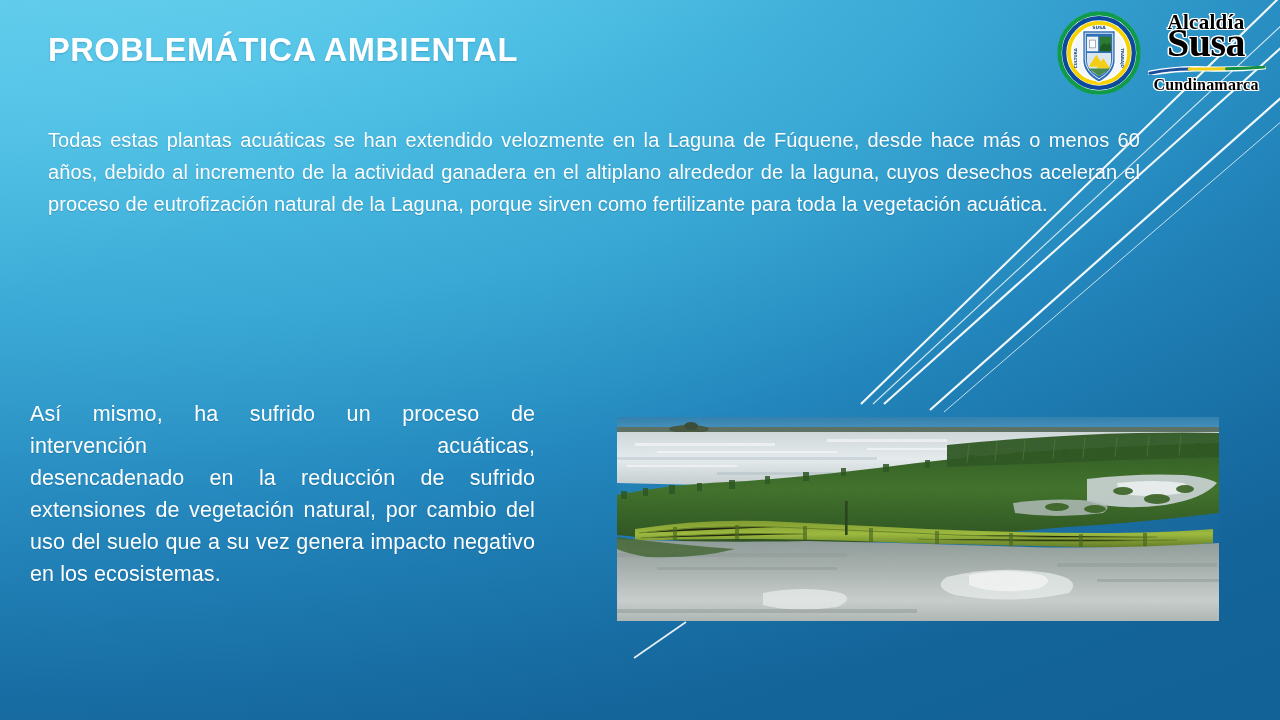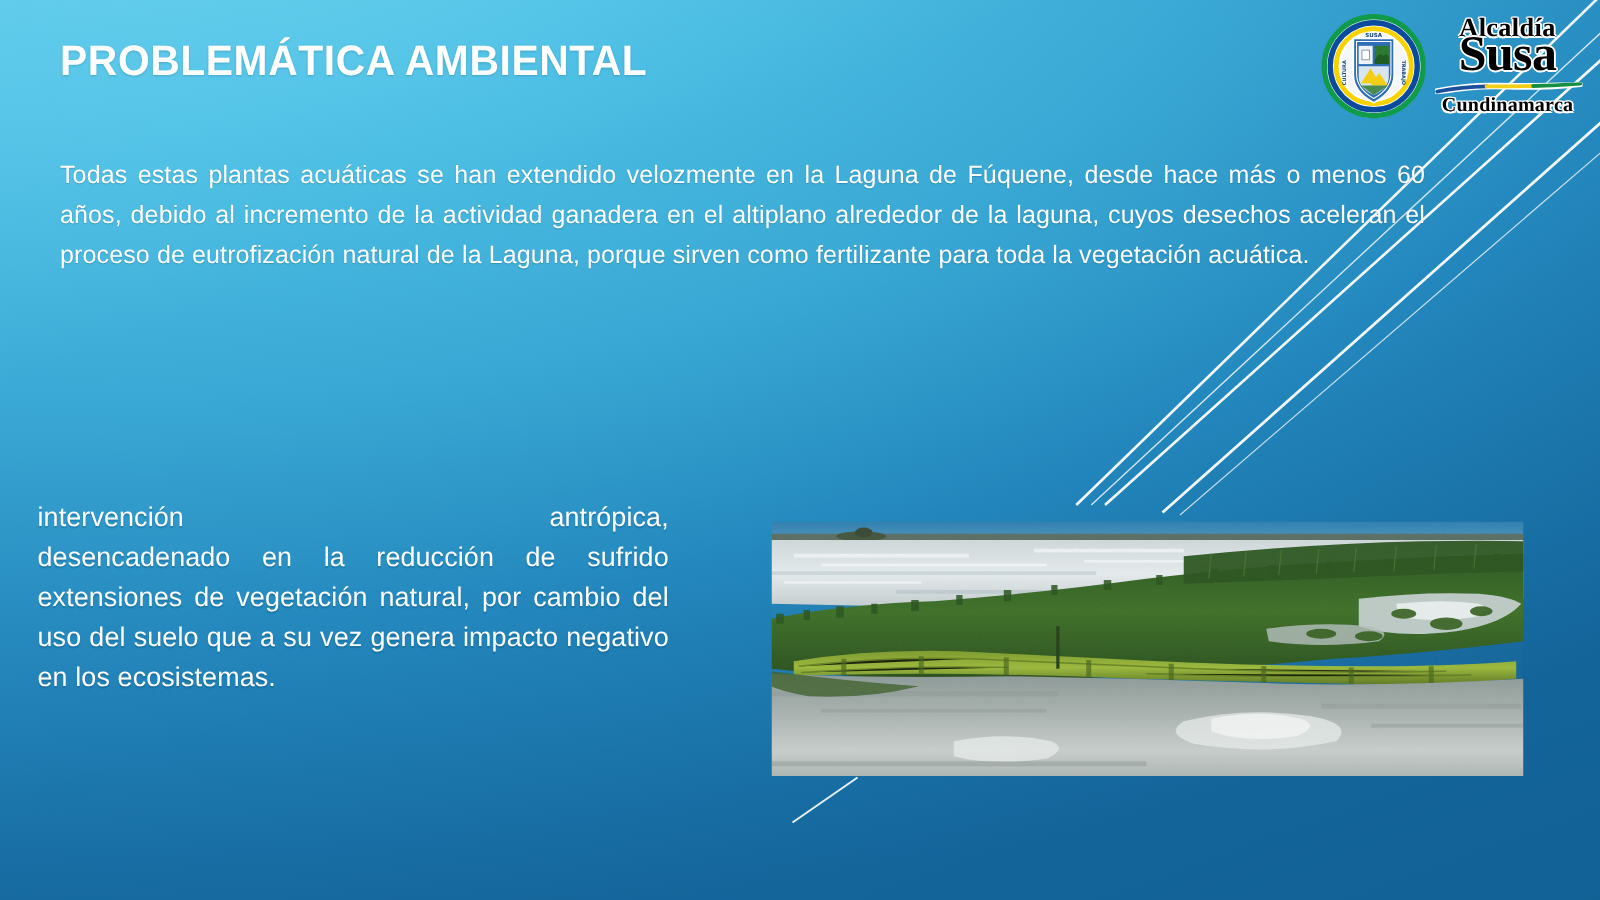--- a/index.html
+++ b/index.html
@@ -148,21 +148,22 @@
       </svg>
       <div class="wm-txt wm-cundi">Cundinamarca</div>
     </div>
   </div>
 
   <div class="para para-top">
     <p>Todas estas plantas acuáticas se han extendido velozmente en la Laguna de Fúquene, desde hace más o menos 60 años, debido al incremento de la actividad ganadera en el altiplano alrededor de la laguna, cuyos desechos aceleran el proceso de eutrofización natural de la Laguna, porque sirven como fertilizante para toda la vegetación acuática.</p>
   </div>
 
   <div class="para para-bottom">
-    <p class="force-just">intervención antrópica,</p>
+    <p class="force-just">Así mismo, ha sufrido un proceso de</p>
+    <p class="force-just">intervención acuáticas,</p>
     <p>desencadenado en la reducción de sufrido extensiones de vegetación natural, por cambio del uso del suelo que a su vez genera impacto negativo en los ecosistemas.</p>
   </div>
 
   <div class="photo">
     <svg viewBox="0 0 602 204" preserveAspectRatio="none" role="img" aria-hidden="true">
       <defs>
         <linearGradient id="sky" x1="0" y1="0" x2="0" y2="1">
           <stop offset="0" stop-color="#2f7fae"></stop>
           <stop offset="1" stop-color="#4a93bd"></stop>
         </linearGradient>

